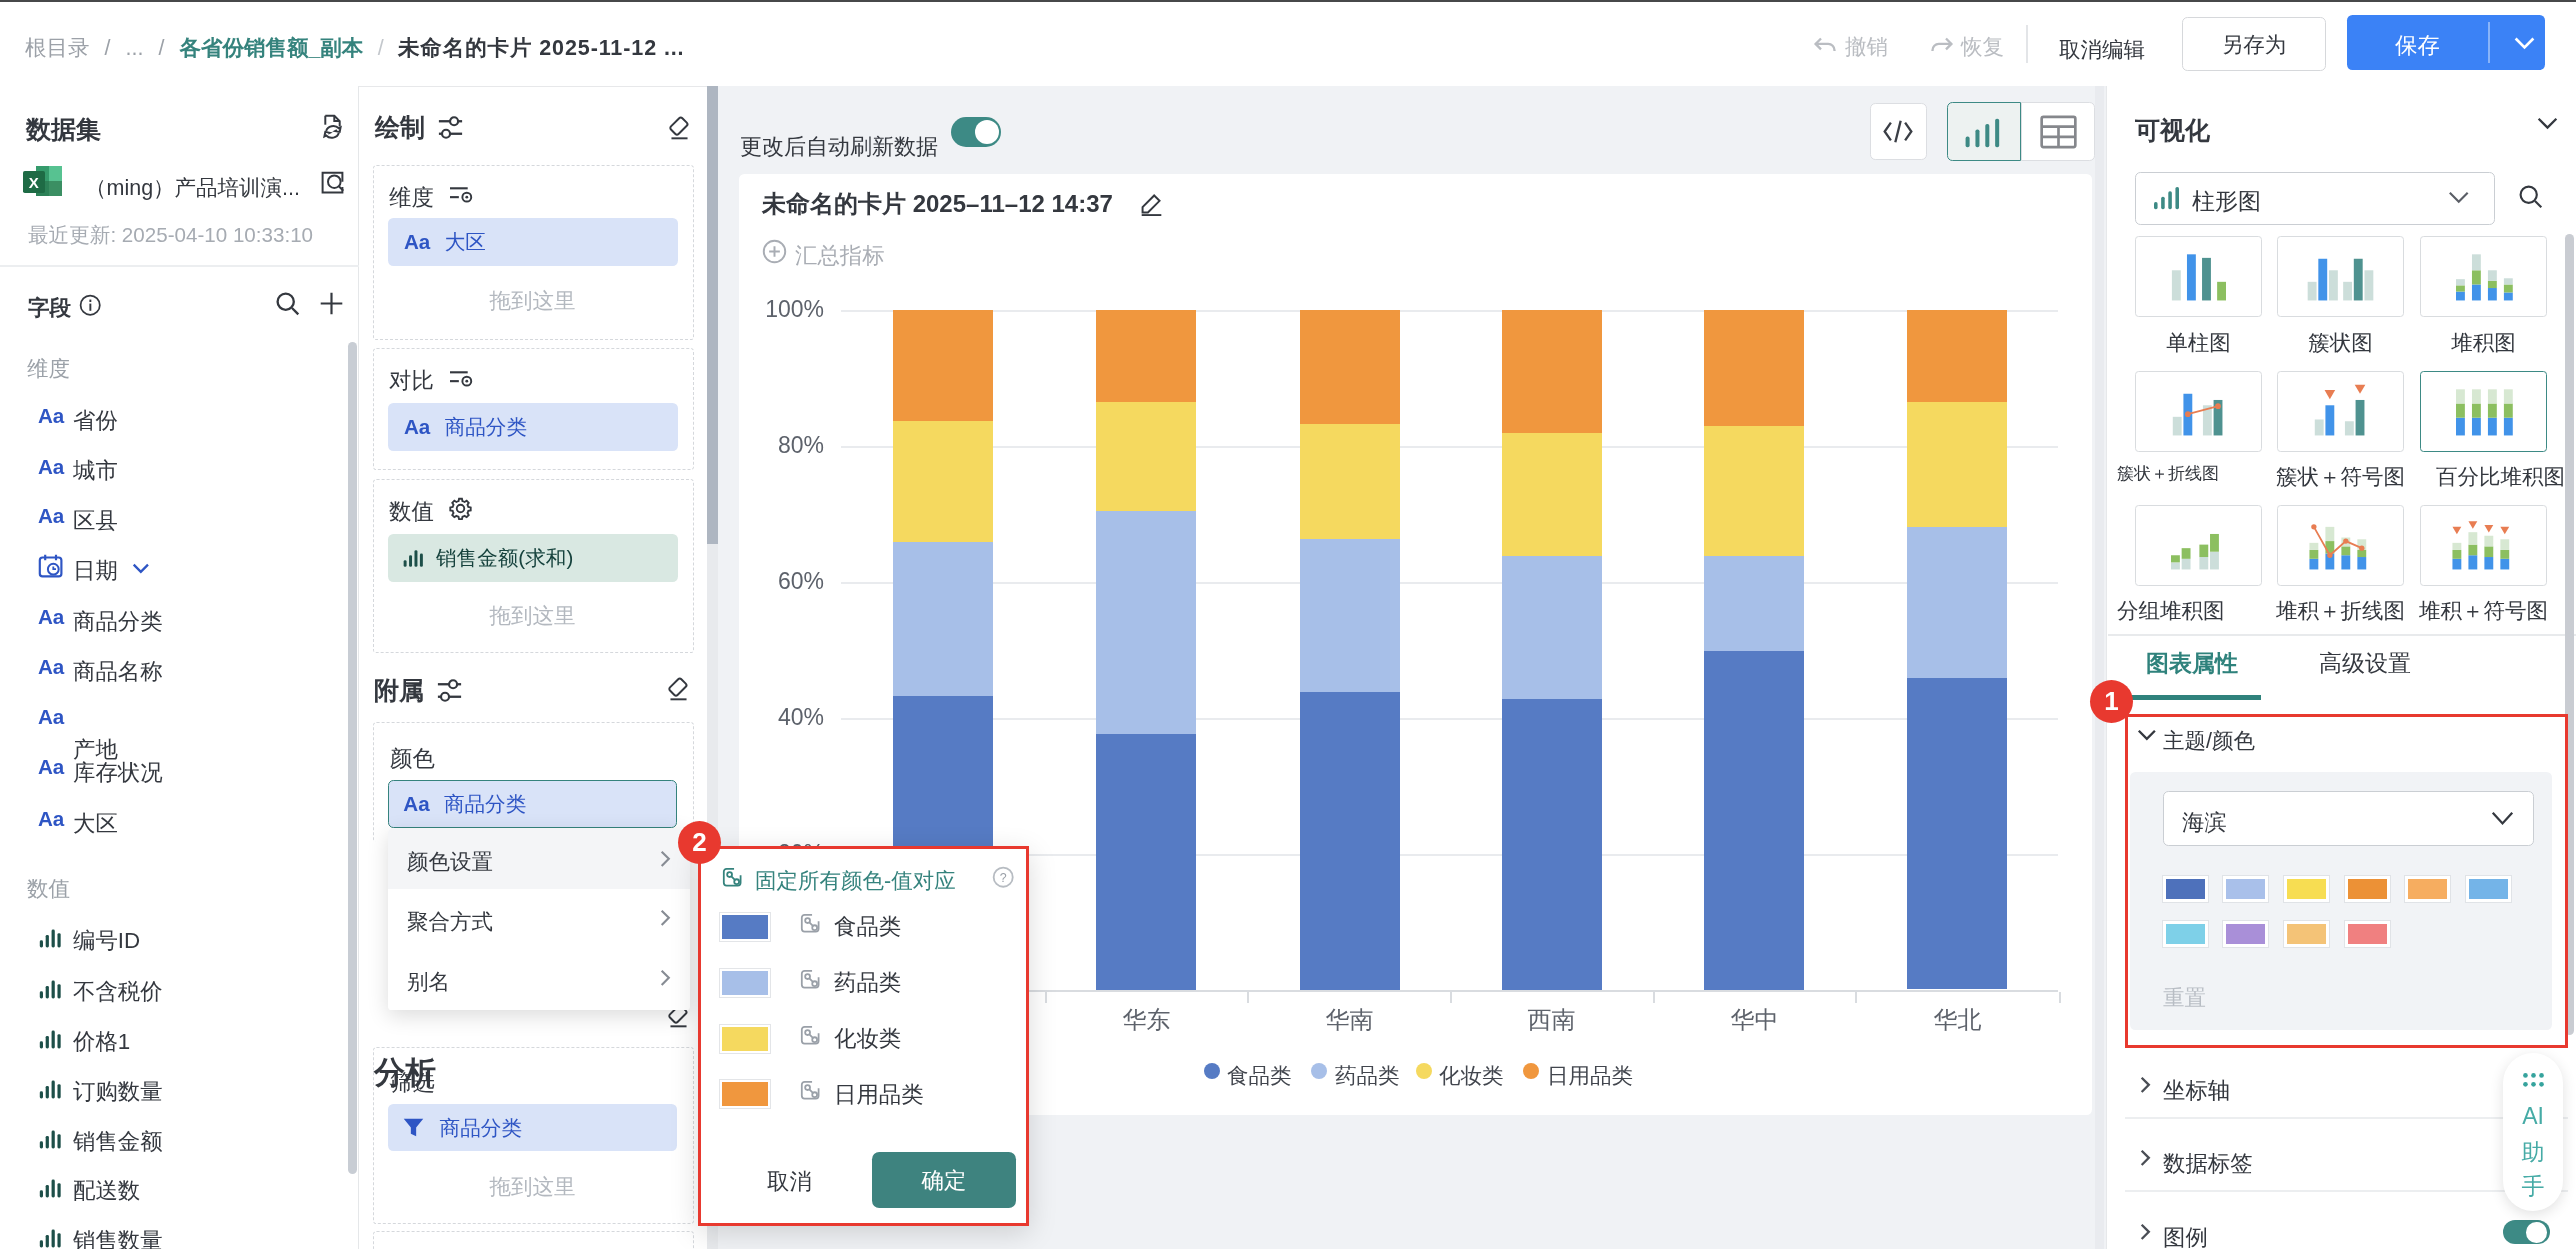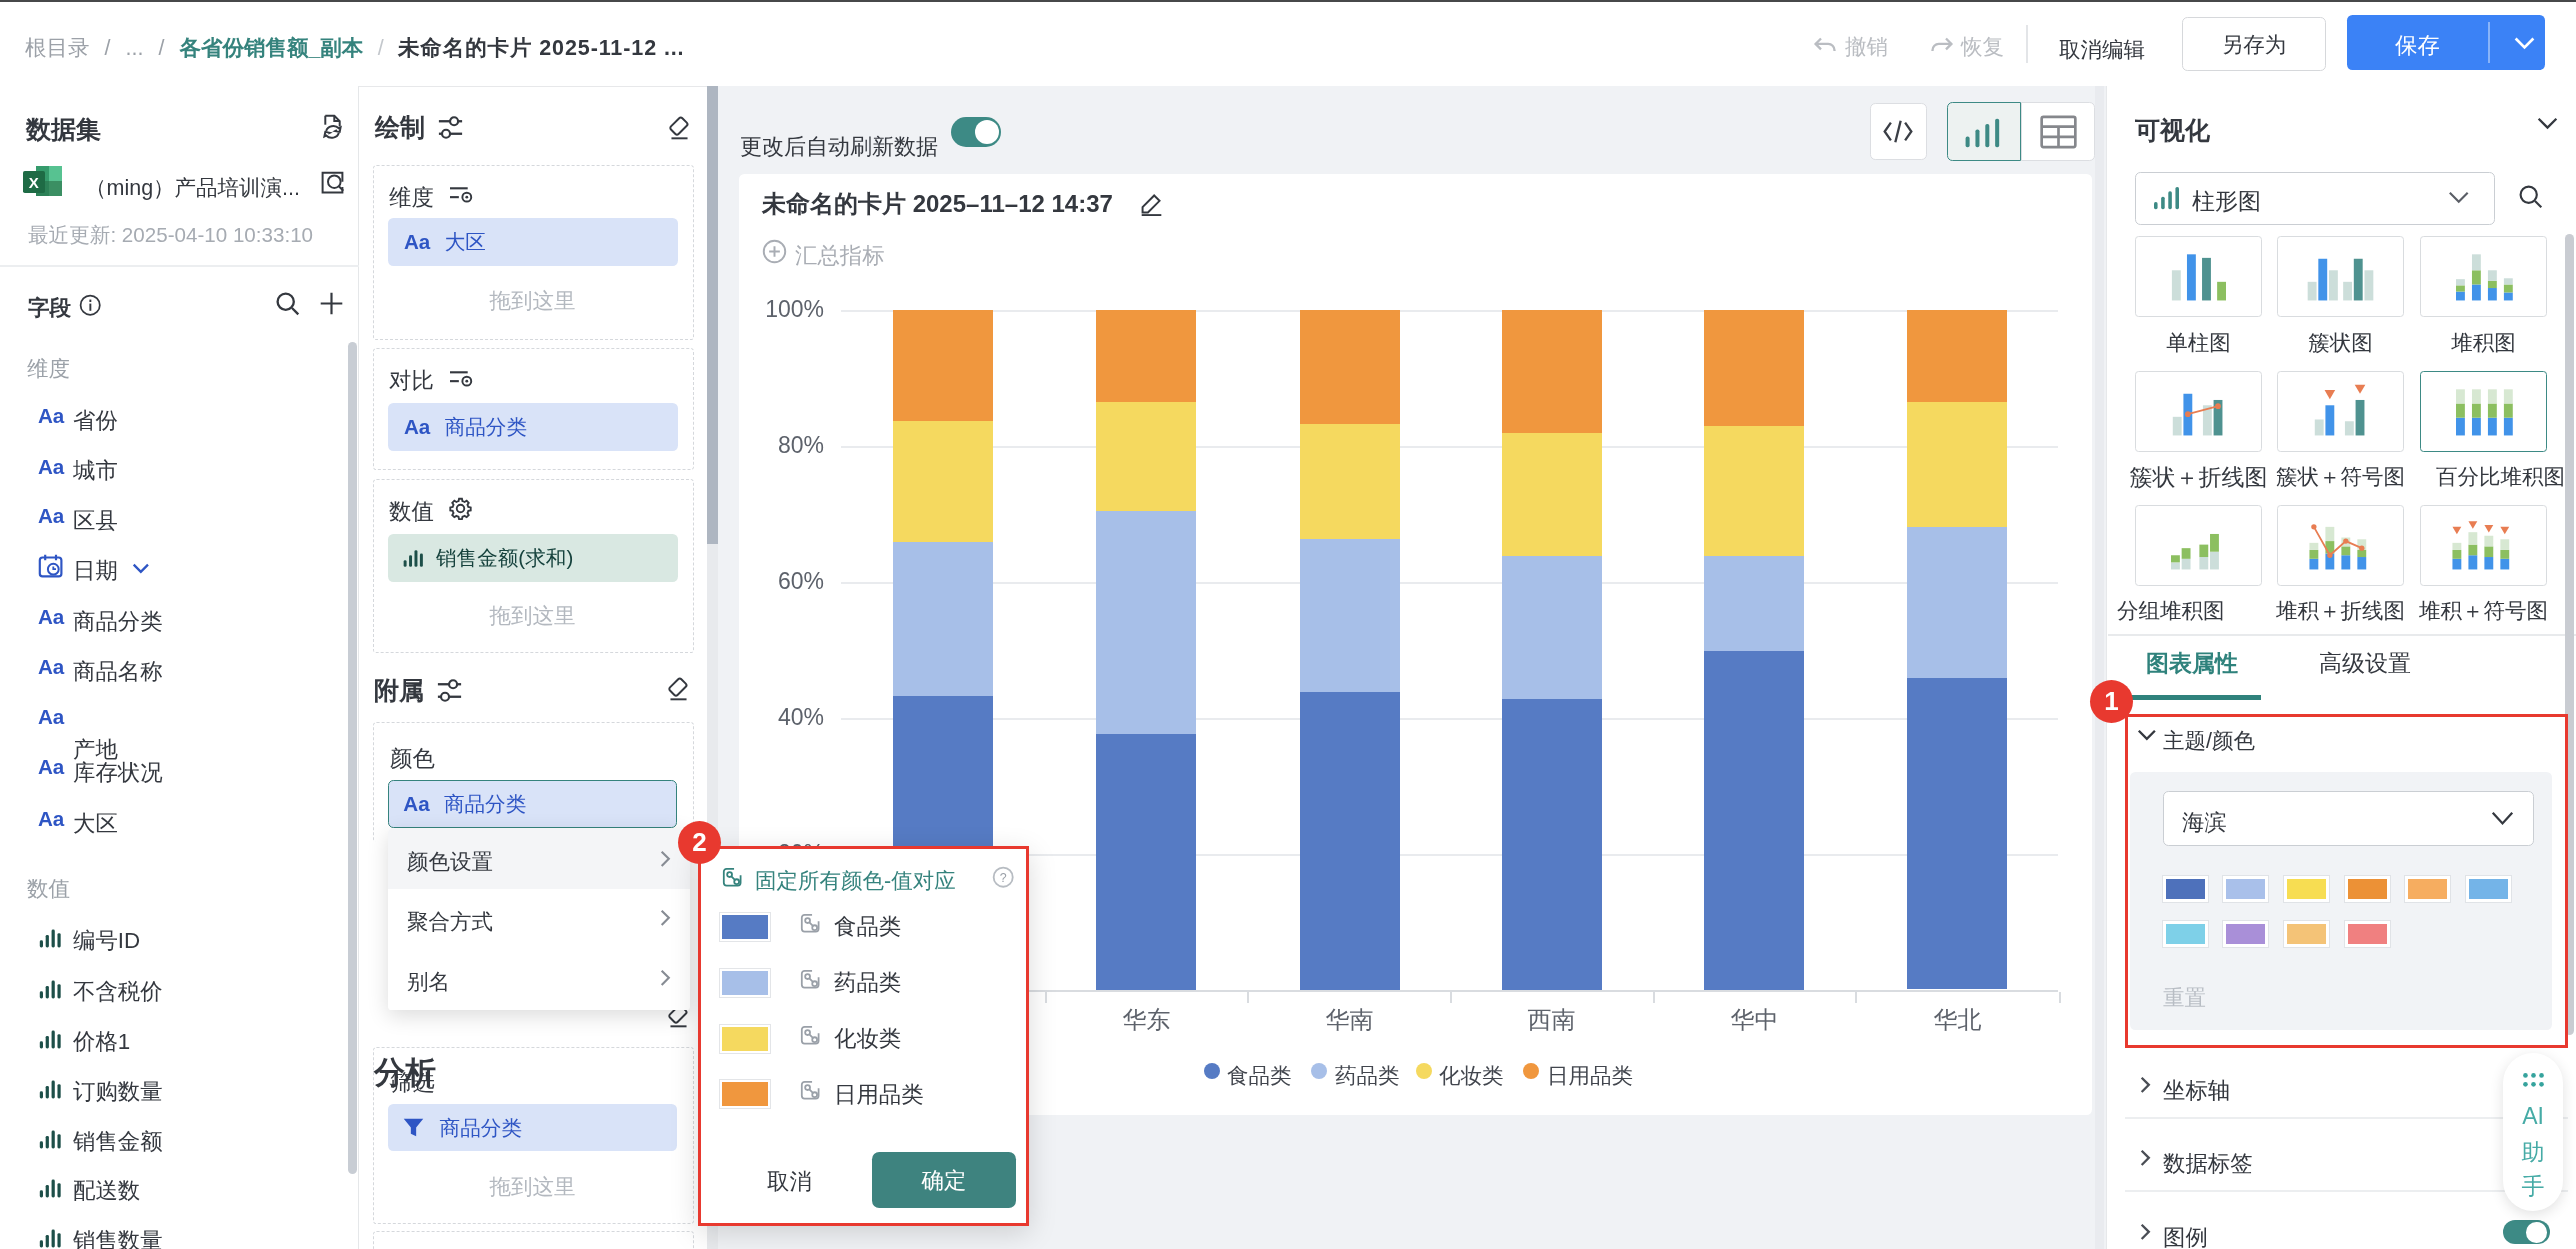--- a/index.html
+++ b/index.html
@@ -448,21 +448,21 @@
     <svg width="81" height="55" viewBox="0 0 90 62">
       <rect x="16" y="37" width="10" height="21" fill="#ccdeda"></rect>
       <rect x="28" y="11" width="10" height="47" fill="#4193e9"></rect>
       <rect x="50" y="24" width="10" height="34" fill="#ccdeda"></rect>
       <rect x="62" y="18" width="10" height="40" fill="#4f9290"></rect>
       <path d="M33 34 L67 25" stroke="#e87d52" stroke-width="2"></path>
       <circle cx="33" cy="34" r="3.2" fill="#e87d52"></circle>
       <circle cx="67" cy="25" r="3.2" fill="#e87d52"></circle>
     </svg>
   </div>
-<div class="abs" style="left:2117px;top:462px;width:163px;text-align:center;font-size:23px;color:#34383f;">簇状＋折线图</div>
+<div class="abs" style="left:2117px;top:462px;width:163px;text-align:left;font-size:17px;color:#34383f;">簇状＋折线图</div>
 <div class="abs" style="left:2277px;top:371px;width:127px;height:81px;background:#fff;border:1.8px solid #d9dcdf;border-radius:3.6px;box-sizing:border-box;display:flex;align-items:center;justify-content:center;">
     <svg width="81" height="55" viewBox="0 0 90 62">
       <rect x="16" y="40" width="10" height="18" fill="#ccdeda"></rect>
       <rect x="28" y="24" width="10" height="34" fill="#4193e9"></rect>
       <rect x="50" y="42" width="10" height="16" fill="#ccdeda"></rect>
       <rect x="62" y="18" width="10" height="40" fill="#4f9290"></rect>
       <path d="M27 6.9 L39 6.9 L33 17.1 Z" fill="#e87d52"></path>
       <path d="M61 0.9000000000000004 L73 0.9000000000000004 L67 11.1 Z" fill="#e87d52"></path>
     </svg>
   </div>

